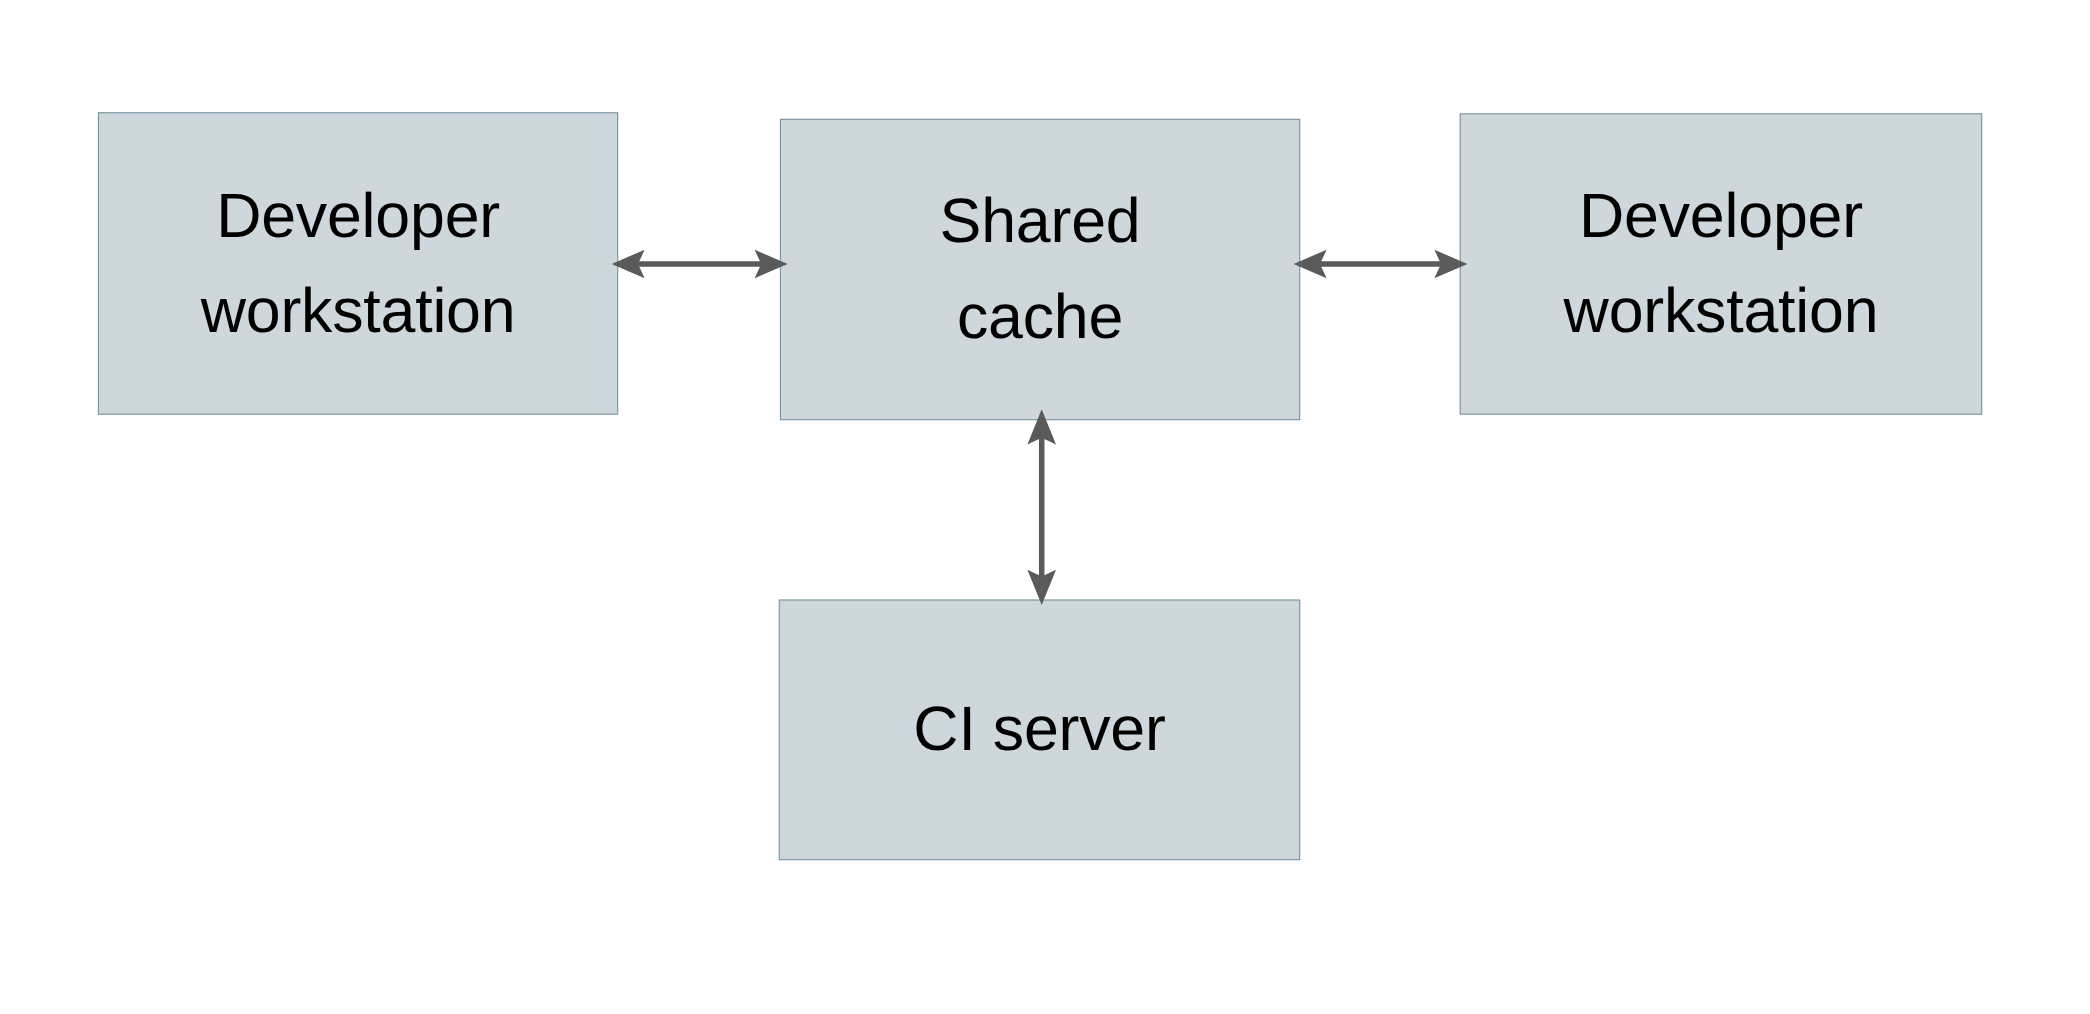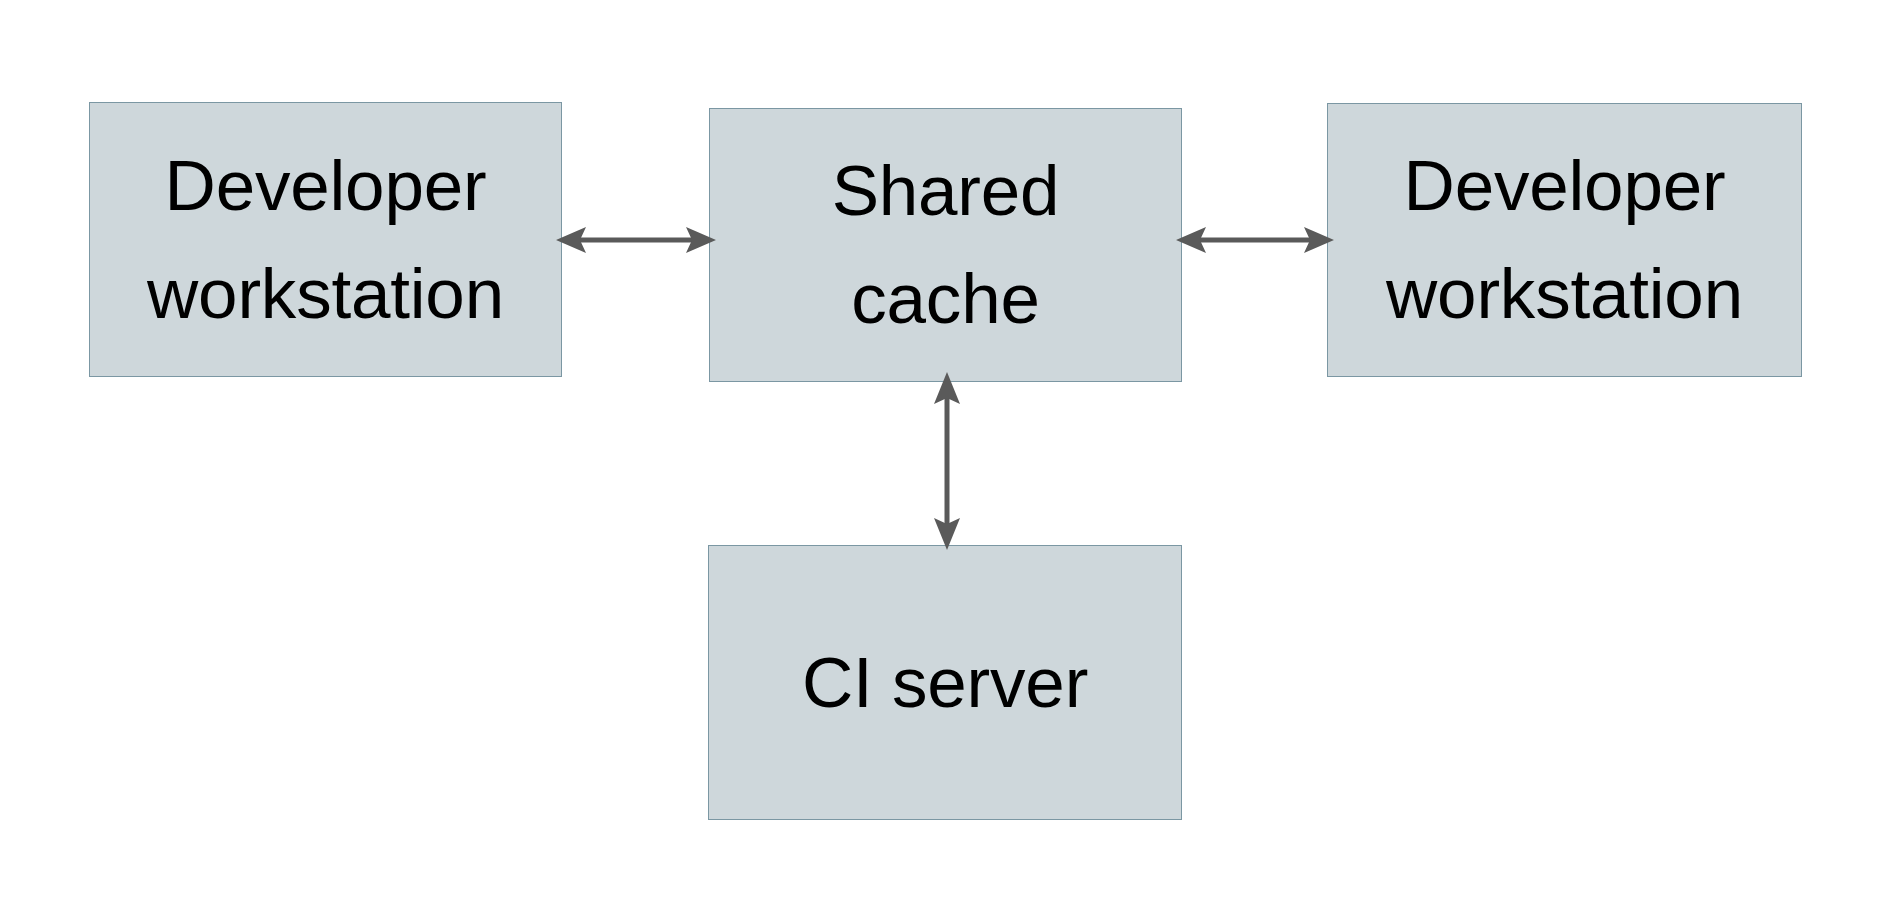--- a/index.html
+++ b/index.html
@@ -25,32 +25,32 @@
     border: 1.6px solid #7b97a3;
     display: flex;
     align-items: center;
     justify-content: center;
     text-align: center;
   }
   .node-label {
     display: block;
     color: #000000;
     font-family: "Liberation Sans", sans-serif;
-    font-size: 71px;
+    font-size: 57px;
     font-weight: 400;
     line-height: 1.52;
     letter-spacing: -0.2px;
     white-space: pre-line;
     padding: 0 10px;
   }
   
   #node-dev-left   { left: 89px;   top: 102px; width: 473px; height: 275px; }
   #node-shared     { left: 709px;  top: 108px; width: 473px; height: 274px; }
   #node-dev-right  { left: 1327px; top: 103px; width: 475px; height: 274px; }
-  #node-ci         { left: 708px;  top: 545px; width: 474px; height: 275px; }
+  #node-ci         { left: 708px;  top: 545px; width: 474px; height: 237px; }
 
   .edge {
     position: absolute;
     pointer-events: none;
   }
   #edge-left-shared  { left: 556px; top: 215px; width: 160px; height: 50px; }
   #edge-shared-right { left: 1176px; top: 215px; width: 158px; height: 50px; }
   #edge-shared-ci    { left: 922px; top: 372px; width: 50px; height: 178px; }
   .edge svg { display: block; overflow: visible; }
 </style>

